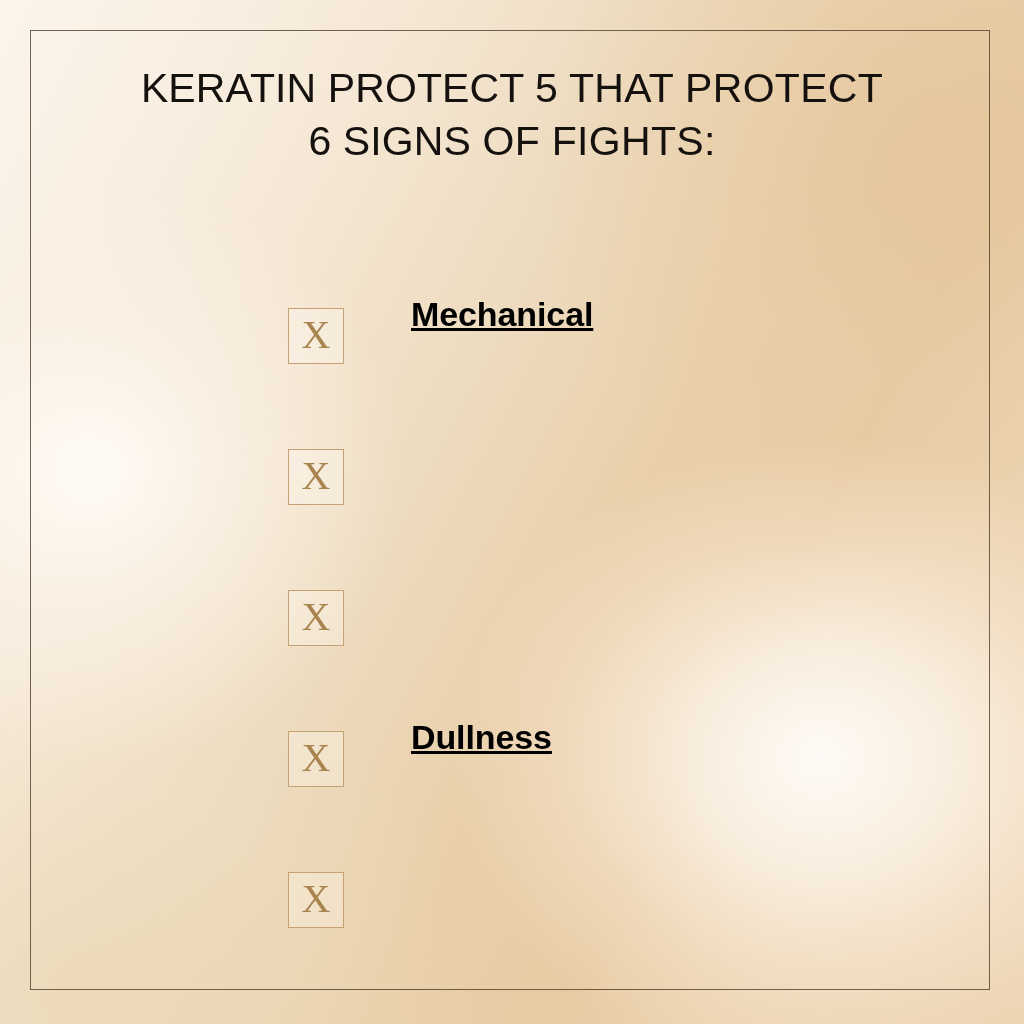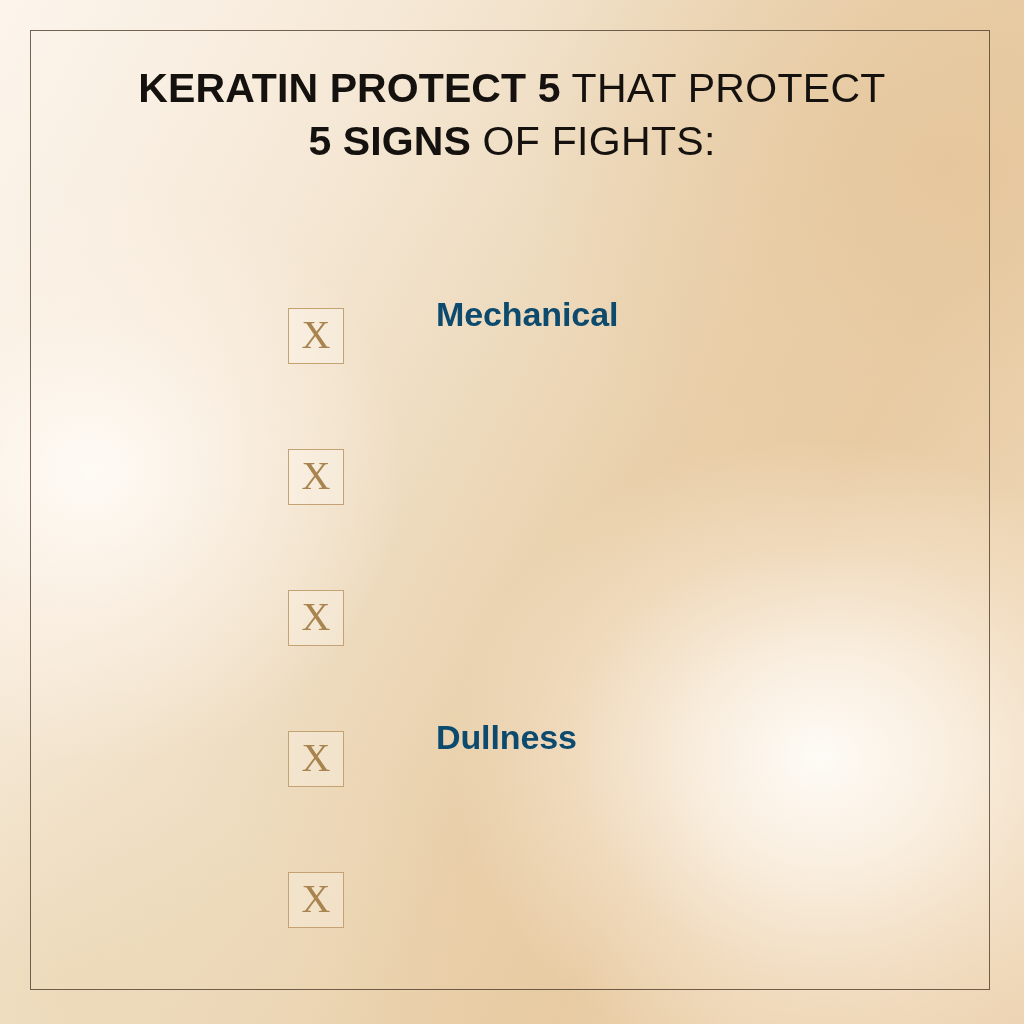--- a/index.html
+++ b/index.html
@@ -106,21 +106,21 @@
     text-align: center;
     color: #14110e;
     font-size: 41px;
     line-height: 53px;
     letter-spacing: 0.3px;
     font-weight: 400;
     white-space: nowrap;
   }
   .headline .hl-line { display: block; }
   .headline .strong {
-    font-weight: 700;
+    font-weight: 400;
     letter-spacing: 0.1px;
   }
 
   
   .checklist {
     position: absolute;
     left: 288px;
     top: 286px;
     width: 660px;
   }
@@ -154,27 +154,28 @@
     font-family: "Liberation Serif", serif;
     font-size: 40px;
     line-height: 1;
     color: #a9844f;
     font-weight: 400;
     padding-bottom: 3px;
     box-sizing: border-box;
   }
 
   .check-label {
-    margin-left: 92px;
-    color: #0c4a6e;
+    margin-left: 67px;
+    color: #000000;
     font-size: 34px;
     line-height: 56px;
     font-weight: 300;
     letter-spacing: 0.1px;
     white-space: nowrap;
+    text-decoration: underline;
   }
   .check-label .strong {
     font-weight: 700;
     letter-spacing: -0.1px;
   }
   .check-label .lbl-line { display: block; }
 </style>
 </head>
 <body>
 
@@ -186,21 +187,21 @@
   <div class="bg-layer bg-warm-bottomright"></div>
   <div class="bg-layer bg-glow-left"></div>
   <div class="bg-layer bg-glow-right"></div>
 
   <div class="frame"></div>
 
   <div class="content">
 
     <div class="headline">
       <span class="hl-line"><span class="strong">KERATIN PROTECT 5</span><span> THAT PROTECT</span></span>
-      <span class="hl-line"><span class="strong">5 SIGNS</span><span> OF FIGHTS:</span></span>
+      <span class="hl-line"><span class="strong">6 SIGNS</span><span> OF FIGHTS:</span></span>
     </div>
 
     <div class="checklist">
 
       <div class="check-row two-line">
         <div class="checkbox">
           <span class="x-mark">X</span>
         </div>
         <div class="check-label">
           <span class="lbl-line"><span class="strong">Mechanical</span></span>

